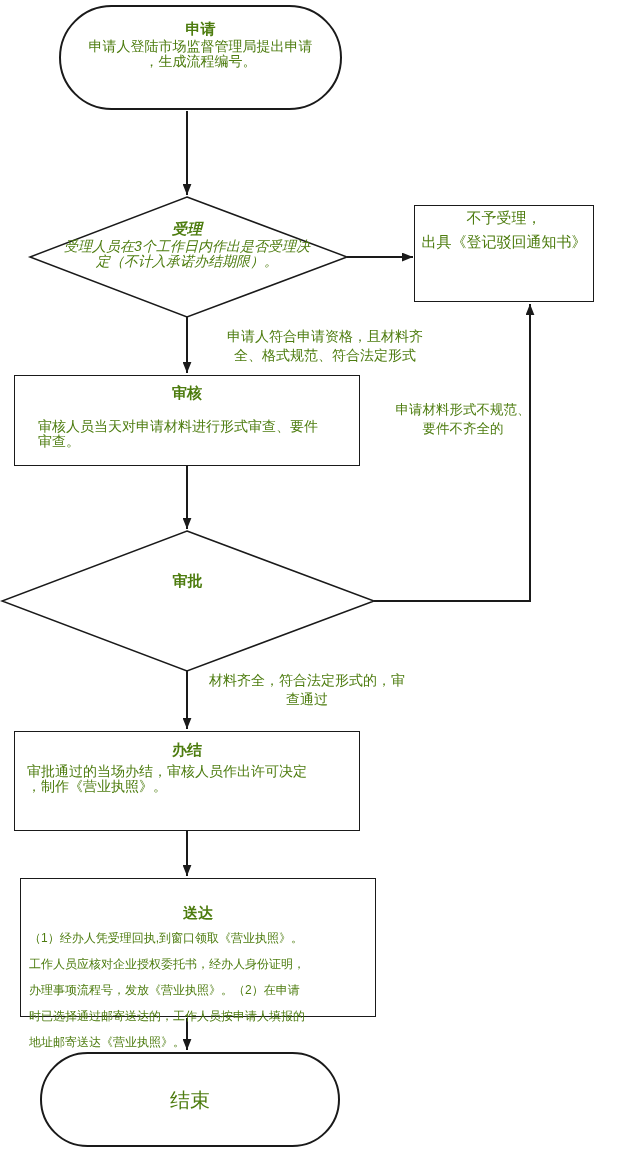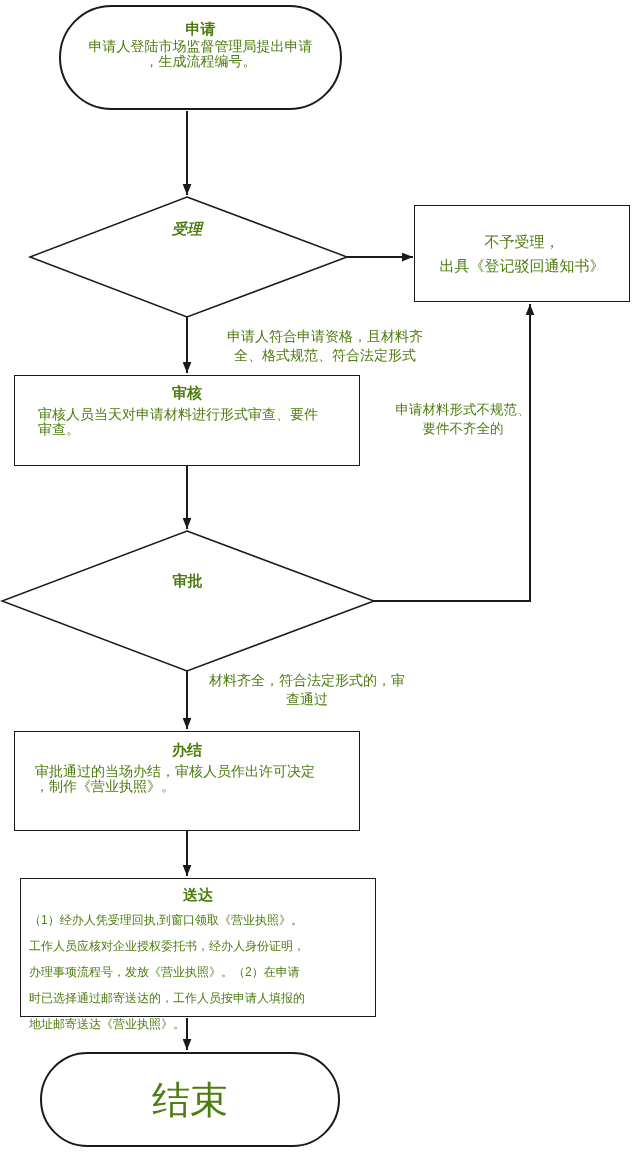--- a/index.html
+++ b/index.html
@@ -11,21 +11,21 @@
   .node{position:absolute;box-sizing:border-box;background:#fff;}
   .stadium{border:2px solid #1a1a1a;display:flex;flex-direction:column;align-items:center;justify-content:flex-start;}
   .rect{border:1.5px solid #1a1a1a;}
   .title{font-weight:bold;font-size:15px;text-align:center;line-height:20px;}
   .body{font-size:14px;line-height:15px;white-space:pre-line;}
   .center{text-align:center;}
   .left{text-align:left;}
   .overlay{position:absolute;background:transparent;}
   .edge-label{position:absolute;font-size:14px;line-height:19px;white-space:pre-line;}
   .small{font-size:13.5px;line-height:17px;}
-  .end-title{font-size:38px;line-height:34px;font-weight:normal;text-align:center;}
+  .end-title{font-size:20px;line-height:34px;font-weight:normal;text-align:center;}
 </style>
 </head>
 <body>
 
 <div class="canvas">
 
   <svg class="layer" width="640" height="1156" viewBox="0 0 640 1156">
     <defs>
       <marker id="arrow" viewBox="0 0 10 8" refX="10" refY="4" markerWidth="11" markerHeight="9" markerUnits="userSpaceOnUse" orient="auto">
         <path d="M0,0 L10,4 L0,8 Z" fill="#1a1a1a"></path>
@@ -46,54 +46,56 @@
   </svg>
 
   <div class="node stadium" style="left:59px;top:5px;width:283px;height:105px;border-radius:53px;padding-top:12px;">
     <div class="title">申请</div>
     <div class="body center">申请人登陆市场监督管理局提出申请
 ，生成流程编号。</div>
   </div>
 
   <div class="overlay center" style="left:27px;top:219px;width:320px;font-style:italic;">
     <div class="title">受理</div>
+    <div class="body center">受理人员在3个工作日内作出是否受理决
+定（不计入承诺办结期限）。</div>
   </div>
 
 
-  <div class="node rect" style="left:414px;top:205px;width:216px;height:97px;display:flex;align-items:center;justify-content:center;">
+  <div class="node rect" style="left:414px;top:205px;width:180px;height:97px;display:flex;align-items:flex-start;justify-content:center;">
     <div class="body center" style="font-size:15px;line-height:24px;">不予受理，
 出具《登记驳回通知书》</div>
   </div>
 
   <div class="edge-label center" style="left:220px;top:315px;width:210px;margin-top:12px;">申请人符合申请资格，且材料齐
 全、格式规范、符合法定形式</div>
 
   <div class="node rect" style="left:14px;top:375px;width:346px;height:91px;padding:7px 23px;">
     <div class="title">审核</div>
-    <div class="body left" style="margin-top:4px;">审核人员当天对申请材料进行形式审查、要件
+    <div class="body left" style="margin-top:16px;">审核人员当天对申请材料进行形式审查、要件
 审查。</div>
   </div>
 
   <div class="edge-label small center" style="left:390px;top:400px;width:146px;line-height:19px;">申请材料形式不规范、
 要件不齐全的</div>
 
   <div class="overlay center" style="left:60px;top:571px;width:255px;">
     <div class="title">审批</div>
   </div>
 
   <div class="edge-label center" style="left:202px;top:671px;width:210px;text-align:center;">材料齐全，符合法定形式的，审
 查通过</div>
 
-  <div class="node rect" style="left:14px;top:731px;width:346px;height:100px;padding:8px 20px;">
+  <div class="node rect" style="left:14px;top:731px;width:346px;height:100px;padding:8px 12px;">
     <div class="title">办结</div>
     <div class="body left" style="margin-top:4px;">审批通过的当场办结，审核人员作出许可决定
 ，制作《营业执照》。</div>
   </div>
 
-  <div class="node rect" style="left:20px;top:878px;width:356px;height:139px;padding:6px 8px;">
+  <div class="node rect" style="left:20px;top:878px;width:356px;height:139px;padding:24px 8px;">
     <div class="title">送达</div>
     <div class="body left" style="font-size:12px;line-height:26px;margin-top:2px;">（1）经办人凭受理回执,到窗口领取《营业执照》。
 工作人员应核对企业授权委托书，经办人身份证明，
 办理事项流程号，发放《营业执照》。（2）在申请
 时已选择通过邮寄送达的，工作人员按申请人填报的
 地址邮寄送达《营业执照》。</div>
   </div>
 
   <div class="node stadium" style="left:40px;top:1052px;width:300px;height:95px;border-radius:48px;justify-content:center;">
     <div class="end-title">结束</div>

